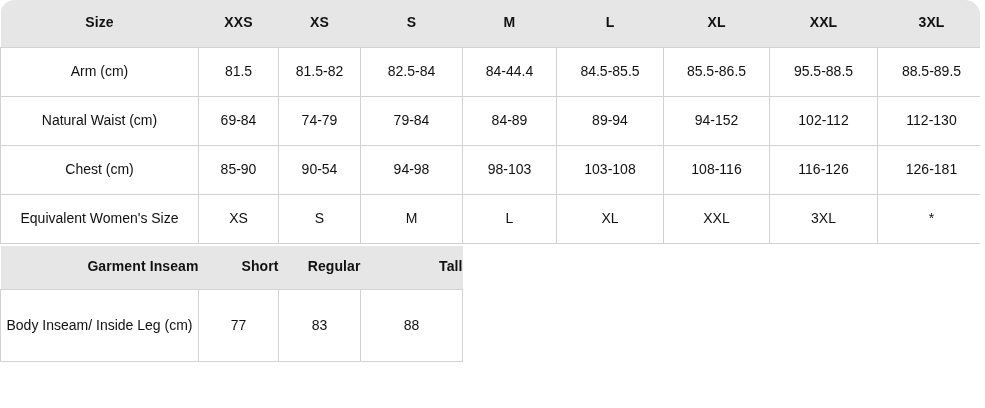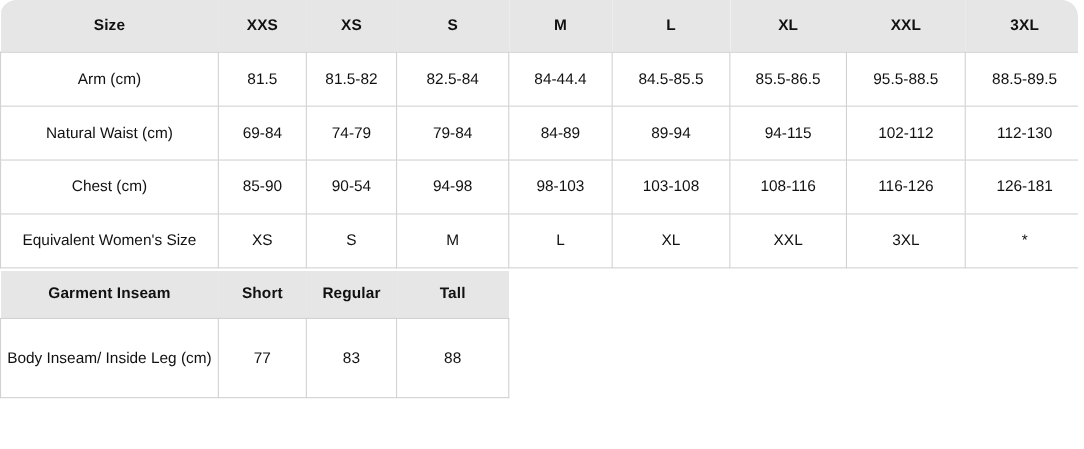--- a/index.html
+++ b/index.html
@@ -35,21 +35,21 @@
     height: 47px;
     letter-spacing: 0.1px;
   }
   tbody td {
     background: #ffffff;
     border: 1px solid #d2d2d2;
     height: 49px;
     font-weight: 400;
   }
   .main-table tbody td { height: 49px; }
-  .inseam-table thead th { height: 44px; }
+  .inseam-table thead th { height: 44px; text-align: right; }
   .inseam-table tbody td { height: 72px; }
   .rowlabel { padding: 4px 1px; }
 </style>
 </head>
 <body>
 
 <div class="chart-wrap">
 
   <table class="main-table">
     <colgroup>
@@ -88,21 +88,21 @@
         <td>95.5-88.5</td>
         <td>88.5-89.5</td>
       </tr>
       <tr>
         <td class="rowlabel">Natural Waist (cm)</td>
         <td>69-84</td>
         <td>74-79</td>
         <td>79-84</td>
         <td>84-89</td>
         <td>89-94</td>
-        <td>94-115</td>
+        <td>94-152</td>
         <td>102-112</td>
         <td>112-130</td>
       </tr>
       <tr>
         <td class="rowlabel">Chest (cm)</td>
         <td>85-90</td>
         <td>90-54</td>
         <td>94-98</td>
         <td>98-103</td>
         <td>103-108</td>

